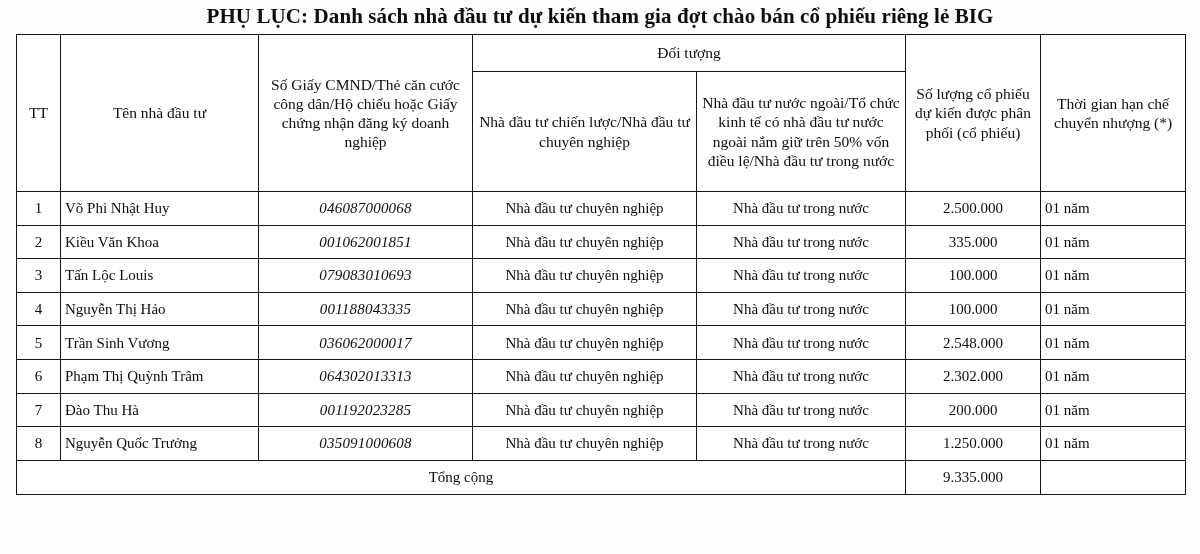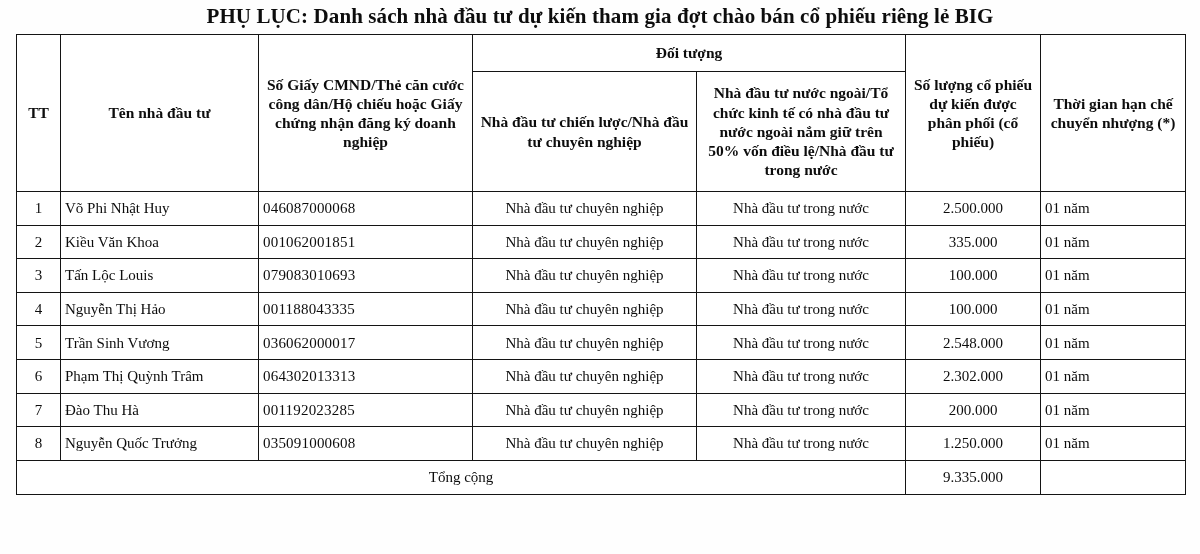--- a/index.html
+++ b/index.html
@@ -56,21 +56,21 @@
     border: 1.6px solid #141414;
     padding: 0 4px;
     vertical-align: middle;
     font-weight: normal;
     font-size: 15px;
     line-height: 1.2;
   }
 
   
   table.appendix thead th {
-    font-weight: bold;
+    font-weight: normal;
     text-align: center;
     font-size: 15.5px;
     line-height: 1.24;
     padding: 3px 5px;
   }
   th.h-group {
     height: 30px;
     font-size: 16px;
   }
   th.h-tall {
@@ -84,21 +84,21 @@
   col.c-id      { width: 214px; }
   col.c-strat   { width: 224px; }
   col.c-foreign { width: 209px; }
   col.c-qty     { width: 135px; }
   col.c-time    { width: 145px; }
 
   
   tbody tr { height: 33.6px; }
   td.cell-tt      { text-align: center; font-size: 15.5px; }
   td.cell-name    { text-align: left; padding-left: 9px; font-size: 15.5px; }
-  td.cell-id      { text-align: left; font-size: 15.5px; letter-spacing: 0.2px; }
+  td.cell-id      { text-align: center; font-size: 15.5px; letter-spacing: 0.2px; font-style: italic; }
   td.cell-strat   { text-align: center; font-size: 15px; }
   td.cell-foreign { text-align: center; font-size: 15px; }
   td.cell-qty     { text-align: center; font-size: 15.5px; }
   td.cell-time    { text-align: left; font-size: 15.5px; }
 
   
   tr.total-row { height: 34px; margin-top: 26px; }
   td.cell-total-label {
     text-align: center;
     font-weight: bold;

